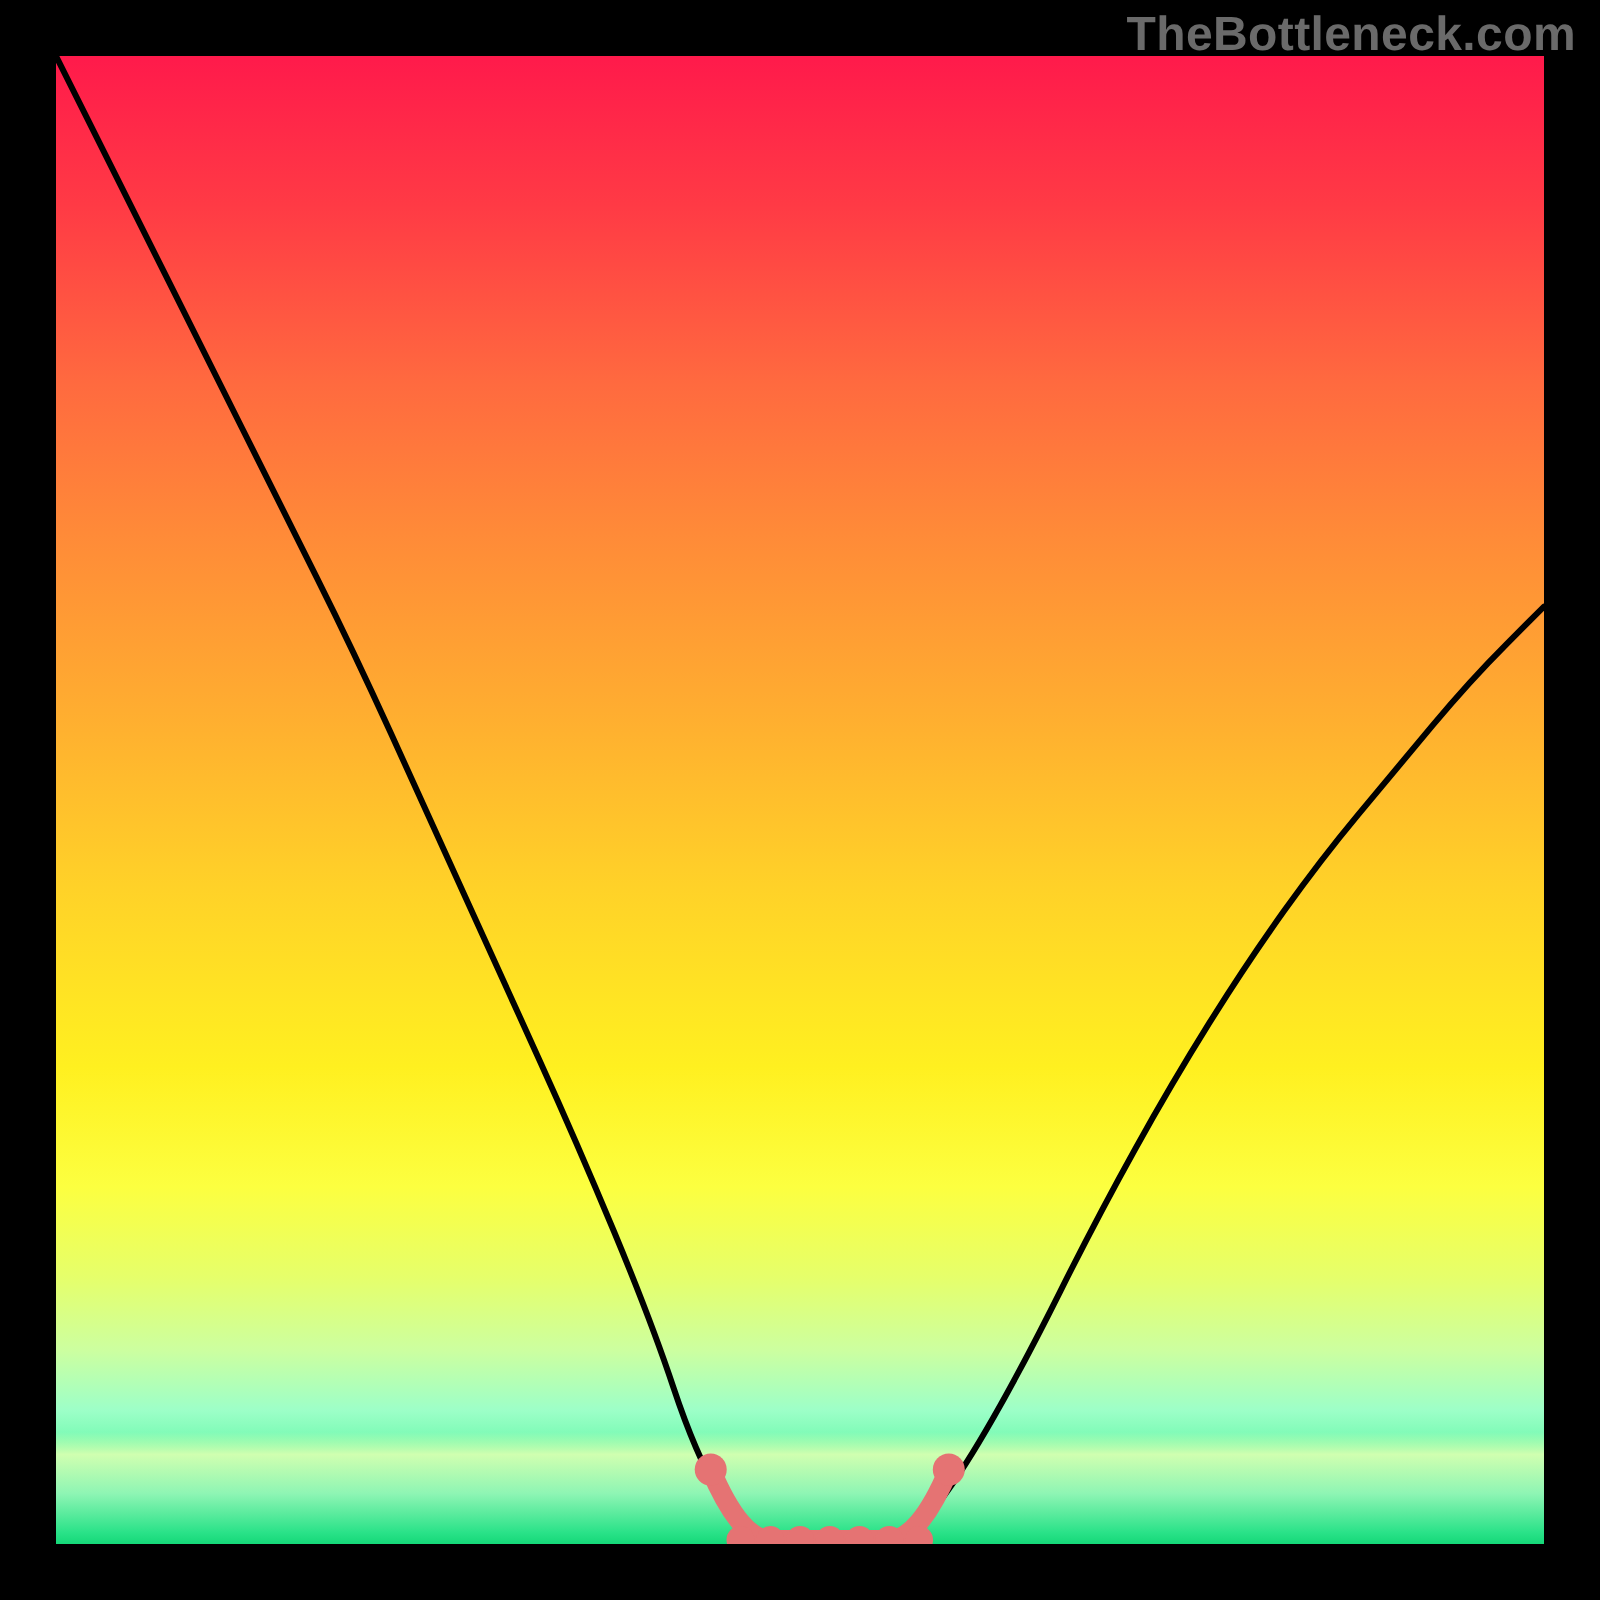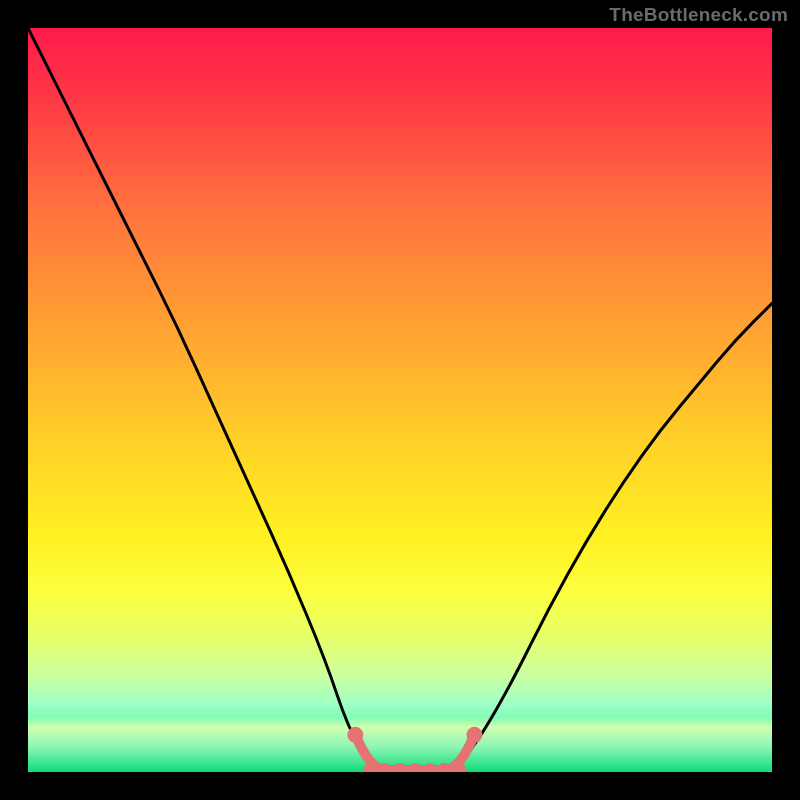--- a/index.html
+++ b/index.html
@@ -64,21 +64,21 @@
     position: absolute;
     left: 0; top: 0;
     width: 100%;
     height: 100%;
   }
   .watermark {
     position: absolute;
     top: 4px;
     right: 12px;
     color: #6a6a6a;
-    font-size: 19px;
+    font-size: 24px;
     font-weight: 600;
     letter-spacing: 0.2px;
   }
 </style>
 </head>
 <body>
 
 <div class="frame">
   <div class="plot-area">
     <div class="gradient-bg"></div>

